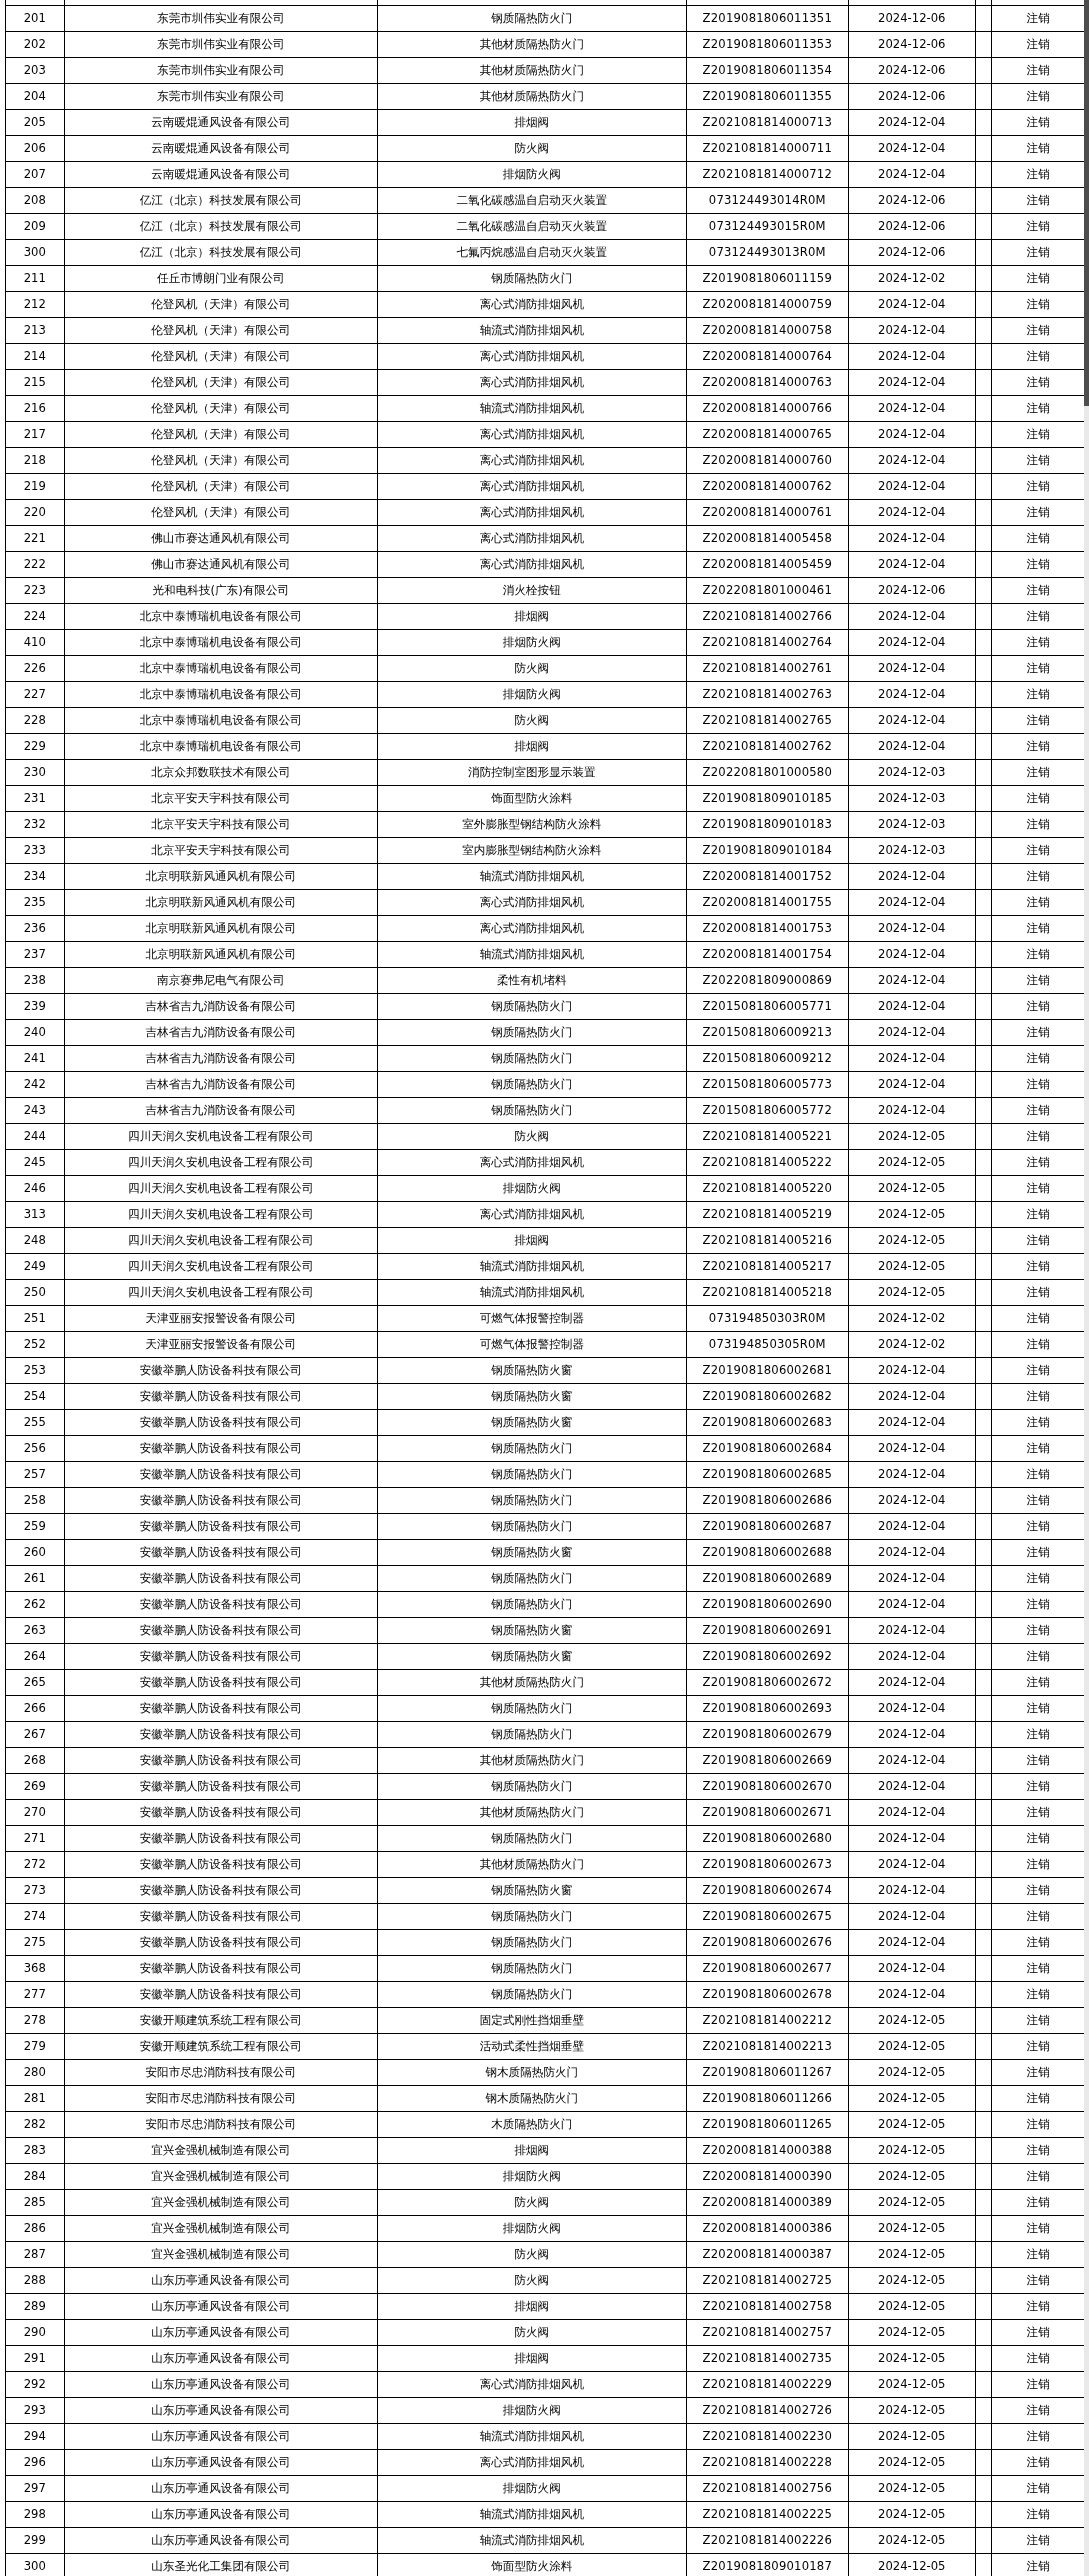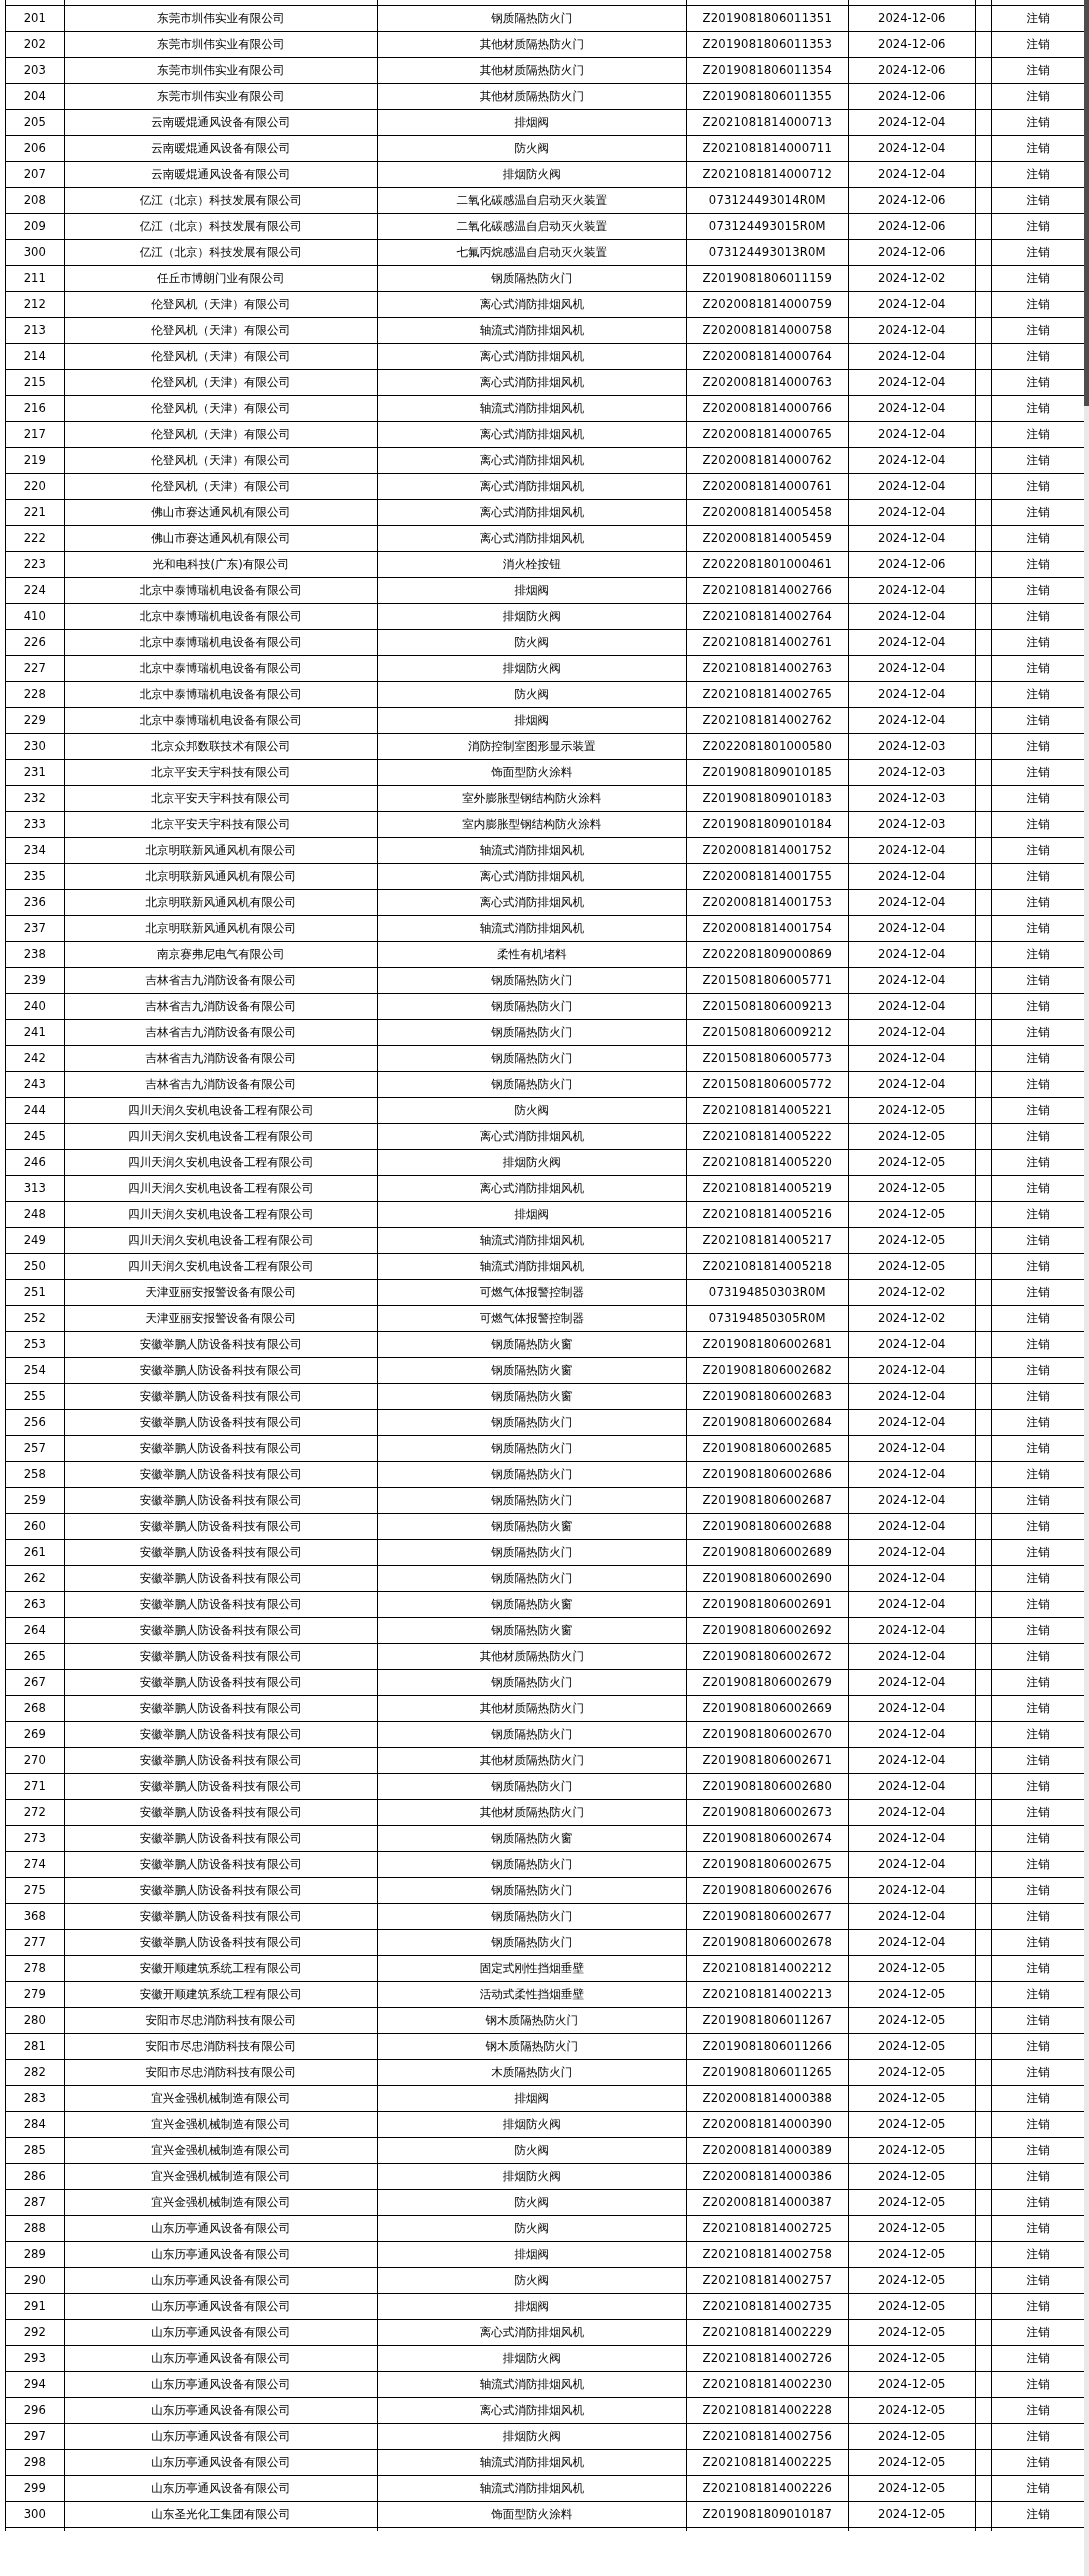--- a/index.html
+++ b/index.html
@@ -210,20 +210,29 @@
         <tr class="data-row">
           <td>217</td>
           <td>伦登风机（天津）有限公司</td>
           <td>离心式消防排烟风机</td>
           <td class="cert">Z2020081814000765</td>
           <td>2024-12-04</td>
           <td></td>
           <td>注销</td>
         </tr>
         <tr class="data-row">
+          <td>218</td>
+          <td>伦登风机（天津）有限公司</td>
+          <td>离心式消防排烟风机</td>
+          <td class="cert">Z2020081814000760</td>
+          <td>2024-12-04</td>
+          <td></td>
+          <td>注销</td>
+        </tr>
+        <tr class="data-row">
           <td>219</td>
           <td>伦登风机（天津）有限公司</td>
           <td>离心式消防排烟风机</td>
           <td class="cert">Z2020081814000762</td>
           <td>2024-12-04</td>
           <td></td>
           <td>注销</td>
         </tr>
         <tr class="data-row">
           <td>220</td>
@@ -628,20 +637,29 @@
           <td class="cert">Z2019081806002692</td>
           <td>2024-12-04</td>
           <td></td>
           <td>注销</td>
         </tr>
         <tr class="data-row">
           <td>265</td>
           <td>安徽举鹏人防设备科技有限公司</td>
           <td>其他材质隔热防火门</td>
           <td class="cert">Z2019081806002672</td>
+          <td>2024-12-04</td>
+          <td></td>
+          <td>注销</td>
+        </tr>
+        <tr class="data-row">
+          <td>266</td>
+          <td>安徽举鹏人防设备科技有限公司</td>
+          <td>钢质隔热防火门</td>
+          <td class="cert">Z2019081806002693</td>
           <td>2024-12-04</td>
           <td></td>
           <td>注销</td>
         </tr>
         <tr class="data-row">
           <td>267</td>
           <td>安徽举鹏人防设备科技有限公司</td>
           <td>钢质隔热防火门</td>
           <td class="cert">Z2019081806002679</td>
           <td>2024-12-04</td>

